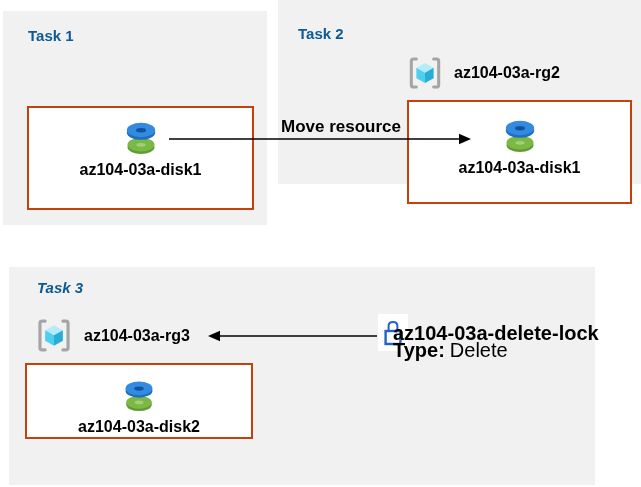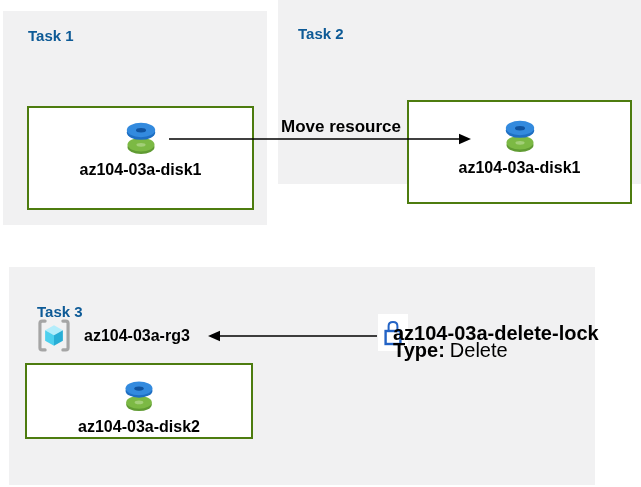--- a/index.html
+++ b/index.html
@@ -5,21 +5,21 @@
   html,body{margin:0;padding:0;background:#ffffff;}
   .stage{
     position:relative;width:641px;height:487px;background:#ffffff;overflow:hidden;
     font-family:"Liberation Sans", sans-serif;color:#000;
   }
   .task{position:absolute;background:#f1f1f2;}
   .task-title{position:absolute;font-weight:bold;font-size:15px;color:#0d5a96;white-space:nowrap;}
   .rg-row{position:absolute;display:flex;align-items:center;gap:11px;}
   .rg-label{font-weight:bold;font-size:16px;white-space:nowrap;}
   .res-box{
-    position:absolute;background:#ffffff;border:2px solid #4d7c0f;box-sizing:border-box;
+    position:absolute;background:#ffffff;border:2px solid #c2410c;box-sizing:border-box;
     display:flex;flex-direction:column;align-items:center;
   }
   .res-label{font-weight:bold;font-size:16px;margin-top:5px;white-space:nowrap;}
   .icon{display:inline-block;line-height:0;}
   .move-label{position:absolute;font-weight:bold;font-size:17px;white-space:nowrap;}
   .lock-plate{
     position:absolute;left:378px;top:314px;width:30px;height:37px;background:#ffffff;
     display:flex;align-items:center;justify-content:center;
   }
   .lock-text{position:absolute;left:393px;top:325px;font-size:20px;line-height:17px;white-space:nowrap;}
@@ -29,21 +29,21 @@
   
   #task1{left:3px;top:11px;width:264px;height:214px;}
   #task1 .task-title{left:25px;top:4px;}
   #task1 .rg-row{left:30px;top:46px;}
   #task1 .res-box{left:24px;top:95px;width:227px;height:104px;padding-top:10px;}
   #task2{left:278px;top:0px;width:363px;height:184px;}
   #task2 .task-title{left:20px;top:13px;}
   #task2 .rg-row{left:129px;top:55px;}
   #task2 .res-box{left:129px;top:100px;width:225px;height:104px;padding-top:14px;}
   #task3{left:9px;top:267px;width:586px;height:218px;}
-  #task3 .task-title{left:28px;top:24px;}
+  #task3 .task-title{left:28px;top:0;font-style:italic;}
   #task3 .rg-row{left:26px;top:50px;align-items:center;}
   #task3 .res-box{left:16px;top:96px;width:228px;height:76px;padding-top:12px;}
 </style>
 </head>
 <body>
 
 <div class="stage">
 
   <section class="task" id="task1">
     <h2 class="task-title">Task 1</h2>
@@ -57,20 +57,32 @@
           <ellipse cx="20" cy="12" rx="14.2" ry="7.2" fill="#338ade"></ellipse>
           <ellipse cx="20" cy="12.2" rx="5" ry="2.2" fill="#10539f"></ellipse>
         </svg>
       </span>
       <span class="res-label">az104-03a-disk1</span>
     </div>
   </section>
 
   <section class="task" id="task2">
     <h2 class="task-title">Task 2</h2>
+    <div class="rg-row">
+      <span class="icon">
+        <svg width="36" height="36" viewBox="0 0 20 20">
+          <path d="M5.2,2.2 L3.6,2.2 Q2.4,2.2 2.4,3.4 L2.4,16.6 Q2.4,17.8 3.6,17.8 L5.2,17.8" fill="none" stroke="#a5a5a5" stroke-width="1.7" stroke-linecap="round"></path>
+          <path d="M14.8,2.2 L16.4,2.2 Q17.6,2.2 17.6,3.4 L17.6,16.6 Q17.6,17.8 16.4,17.8 L14.8,17.8" fill="none" stroke="#a5a5a5" stroke-width="1.7" stroke-linecap="round"></path>
+          <polygon points="10,4.4 14.8,7.1 10,9.8 5.2,7.1" fill="#b3edfb"></polygon>
+          <polygon points="5.2,7.1 10,9.8 10,15.6 5.2,12.9" fill="#4dd0ee"></polygon>
+          <polygon points="14.8,7.1 14.8,12.9 10,15.6 10,9.8" fill="#28aed6"></polygon>
+        </svg>
+      </span>
+      <span class="rg-label">az104-03a-rg2</span>
+    </div>
     <div class="res-box">
       <span class="icon">
         <svg width="40" height="38" viewBox="0 0 40 38">
           <ellipse cx="20" cy="29" rx="13.5" ry="7" fill="#609b33"></ellipse>
           <ellipse cx="20" cy="26.6" rx="13.5" ry="6.8" fill="#7cb944"></ellipse>
           <ellipse cx="20" cy="26.8" rx="4.6" ry="1.9" fill="#a3cf78"></ellipse>
           <ellipse cx="20" cy="14.4" rx="14.2" ry="7.4" fill="#1e6ec2"></ellipse>
           <ellipse cx="20" cy="12" rx="14.2" ry="7.2" fill="#338ade"></ellipse>
           <ellipse cx="20" cy="12.2" rx="5" ry="2.2" fill="#10539f"></ellipse>
         </svg>

